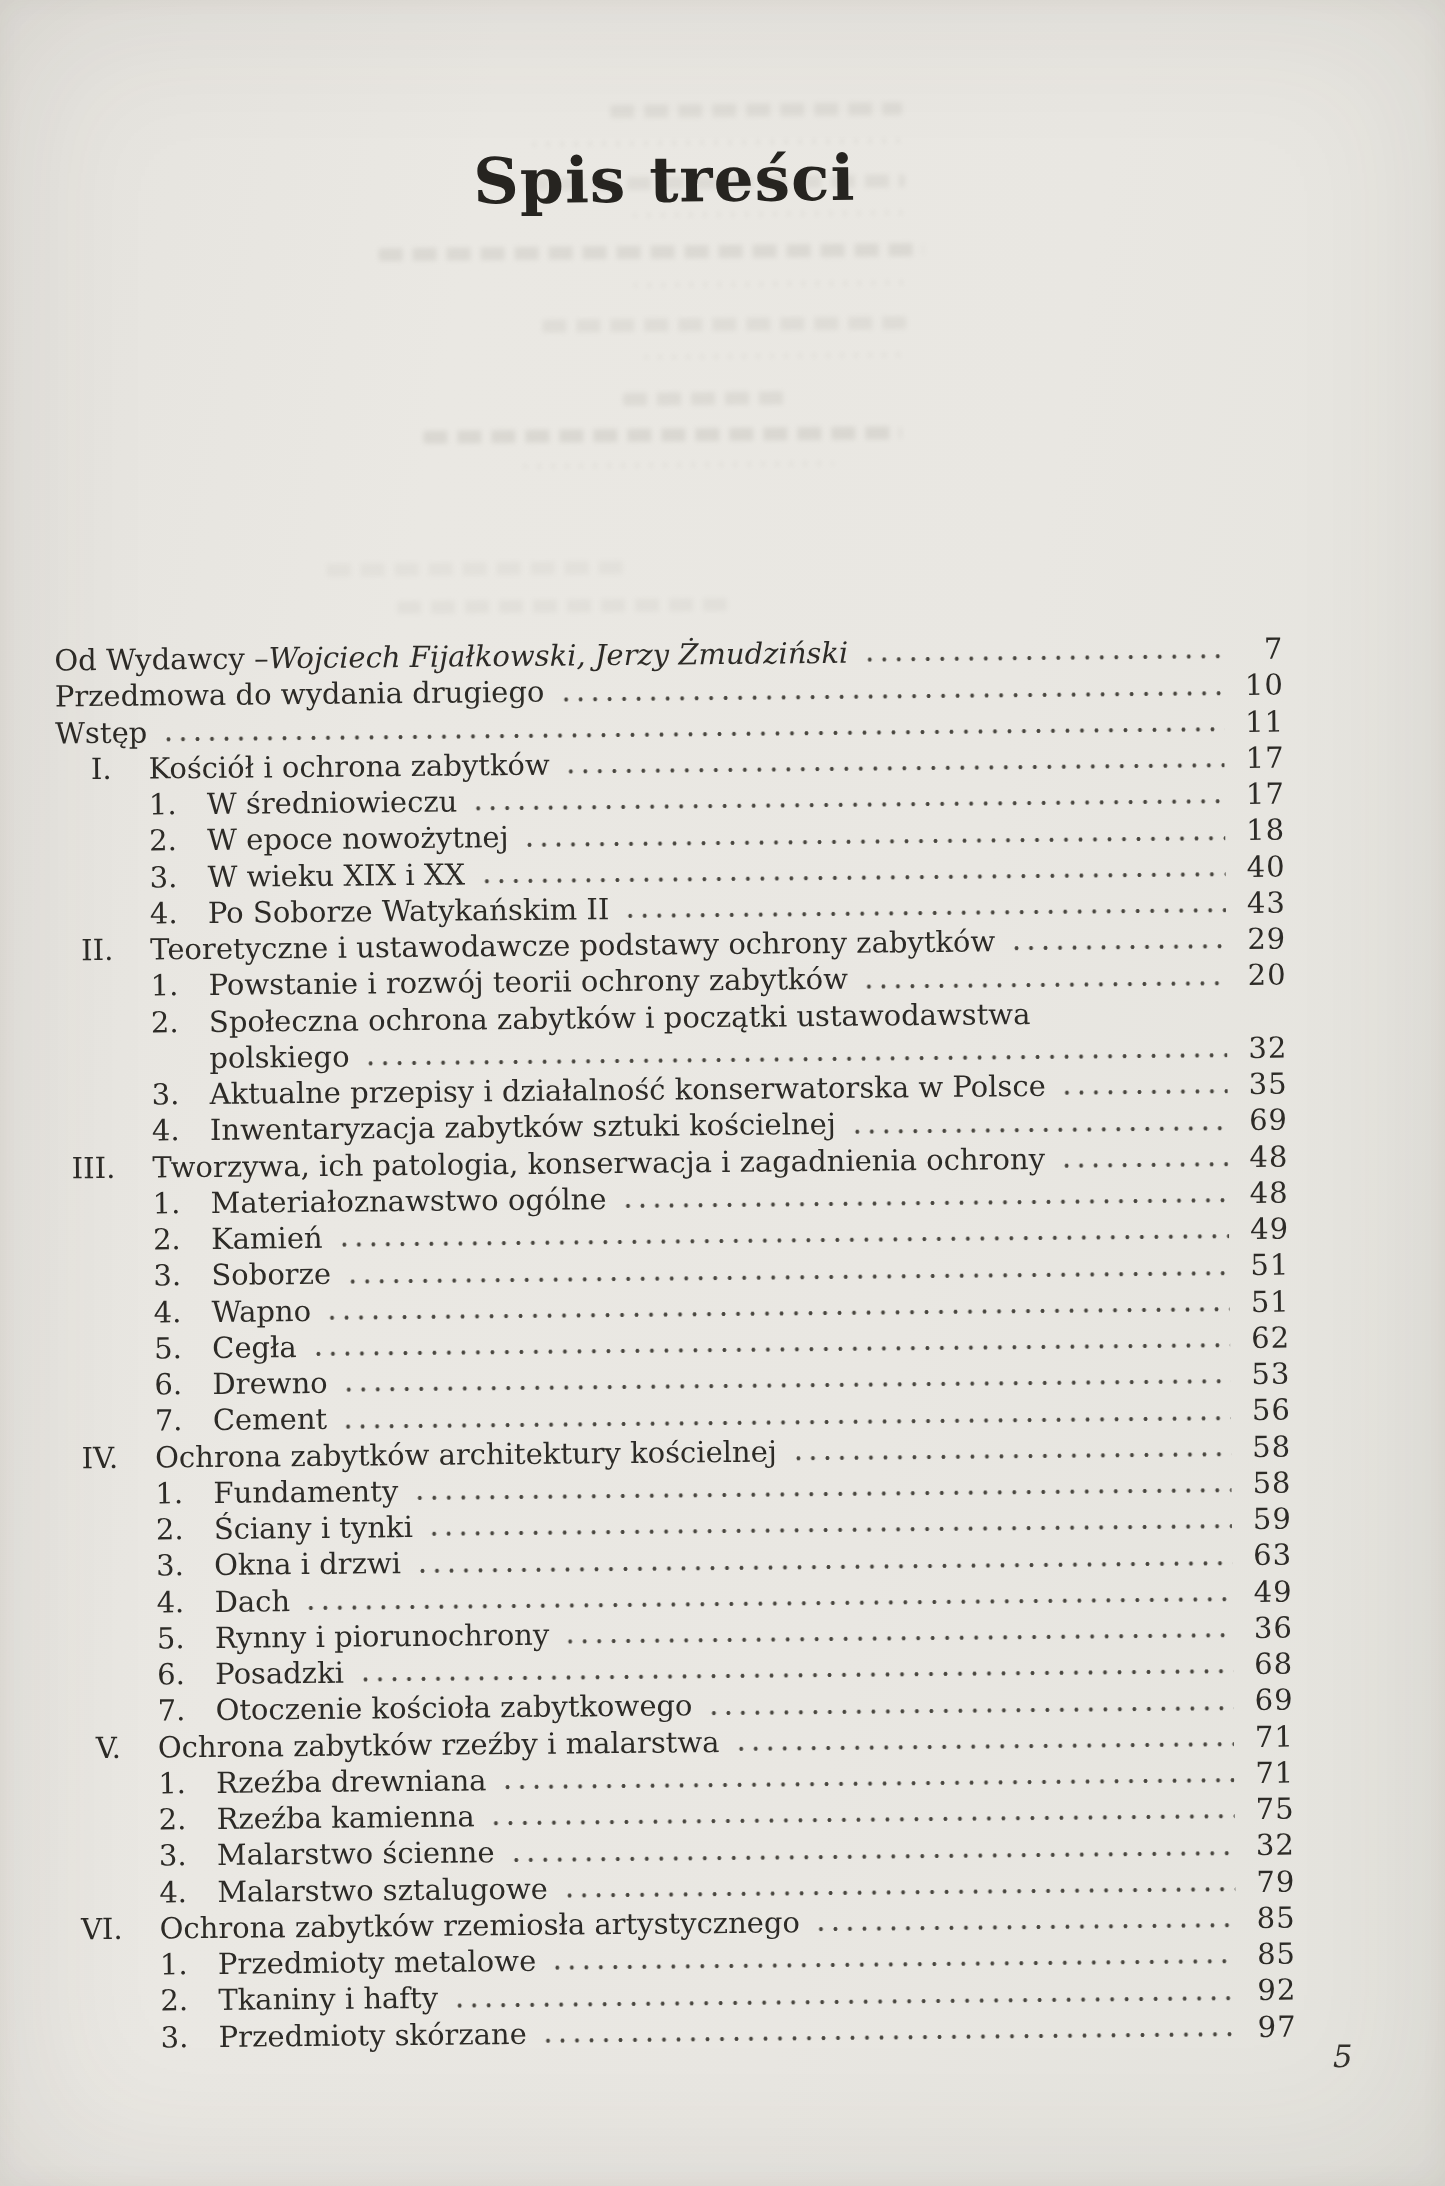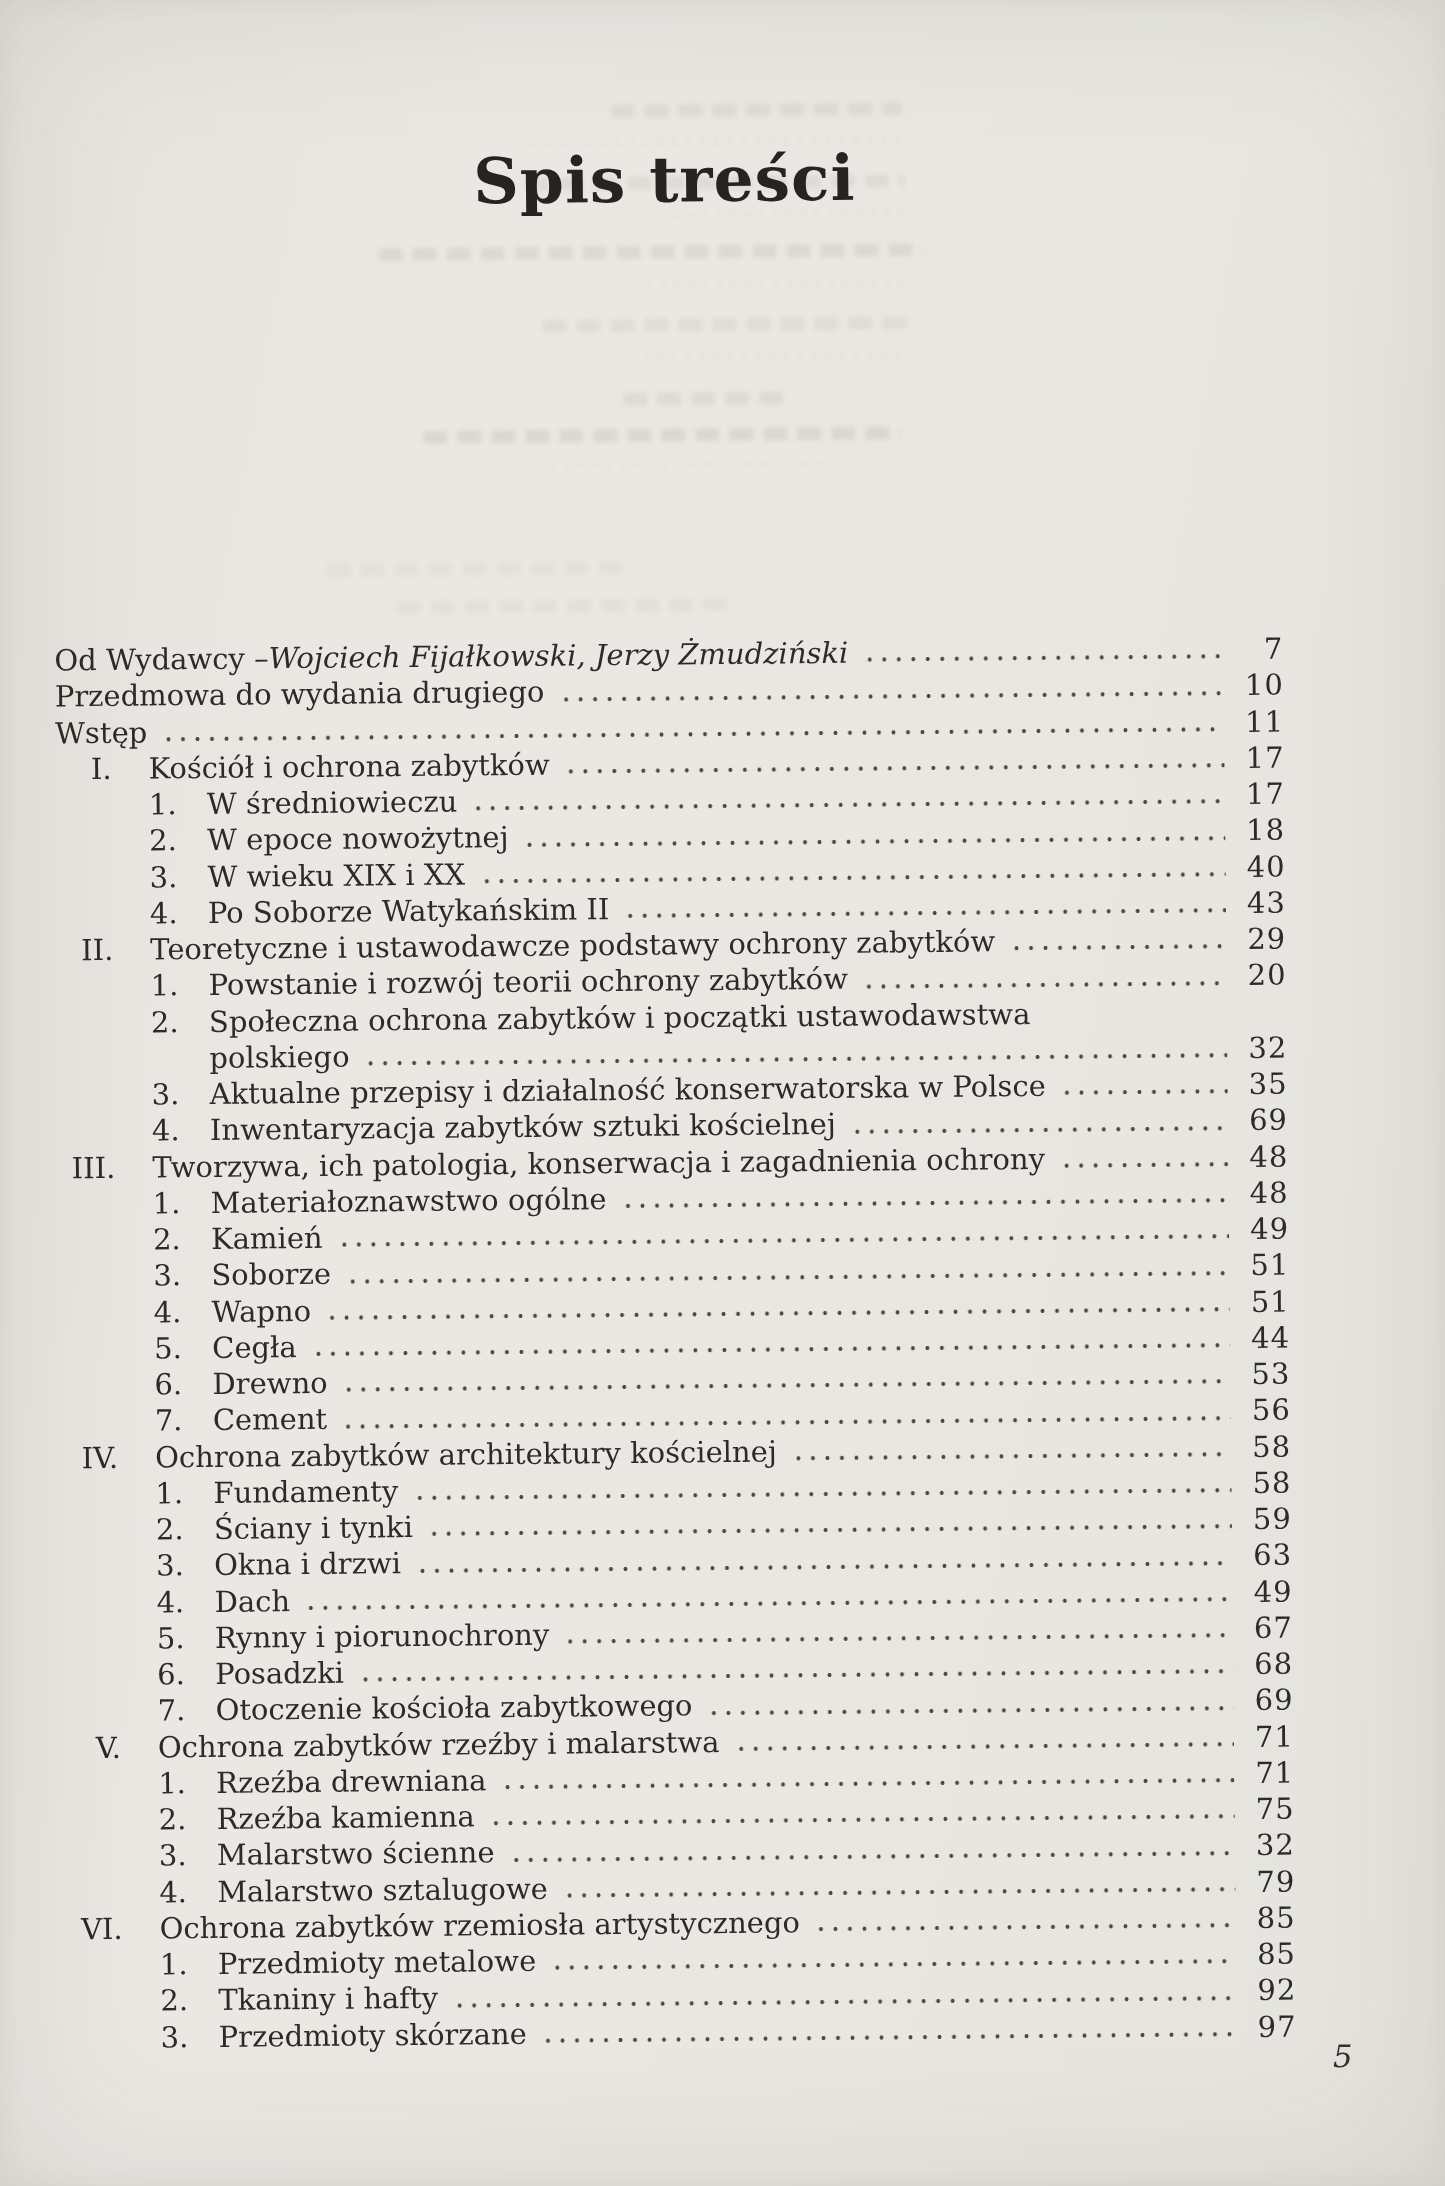--- a/index.html
+++ b/index.html
@@ -194,21 +194,21 @@
           <span class="num">4.</span>
           <span>Wapno</span>
           <div class="leader"></div>
           <span class="pagecol">51</span>
         </div>
         <div class="row">
           <span class="sub-pad"></span>
           <span class="num">5.</span>
           <span>Cegła</span>
           <div class="leader"></div>
-          <span class="pagecol">44</span>
+          <span class="pagecol">62</span>
         </div>
         <div class="row">
           <span class="sub-pad"></span>
           <span class="num">6.</span>
           <span>Drewno</span>
           <div class="leader"></div>
           <span class="pagecol">53</span>
         </div>
         <div class="row">
           <span class="sub-pad"></span>
@@ -249,21 +249,21 @@
           <span class="num">4.</span>
           <span>Dach</span>
           <div class="leader"></div>
           <span class="pagecol">49</span>
         </div>
         <div class="row">
           <span class="sub-pad"></span>
           <span class="num">5.</span>
           <span>Rynny i piorunochrony</span>
           <div class="leader"></div>
-          <span class="pagecol">67</span>
+          <span class="pagecol">36</span>
         </div>
         <div class="row">
           <span class="sub-pad"></span>
           <span class="num">6.</span>
           <span>Posadzki</span>
           <div class="leader"></div>
           <span class="pagecol">68</span>
         </div>
         <div class="row">
           <span class="sub-pad"></span>

